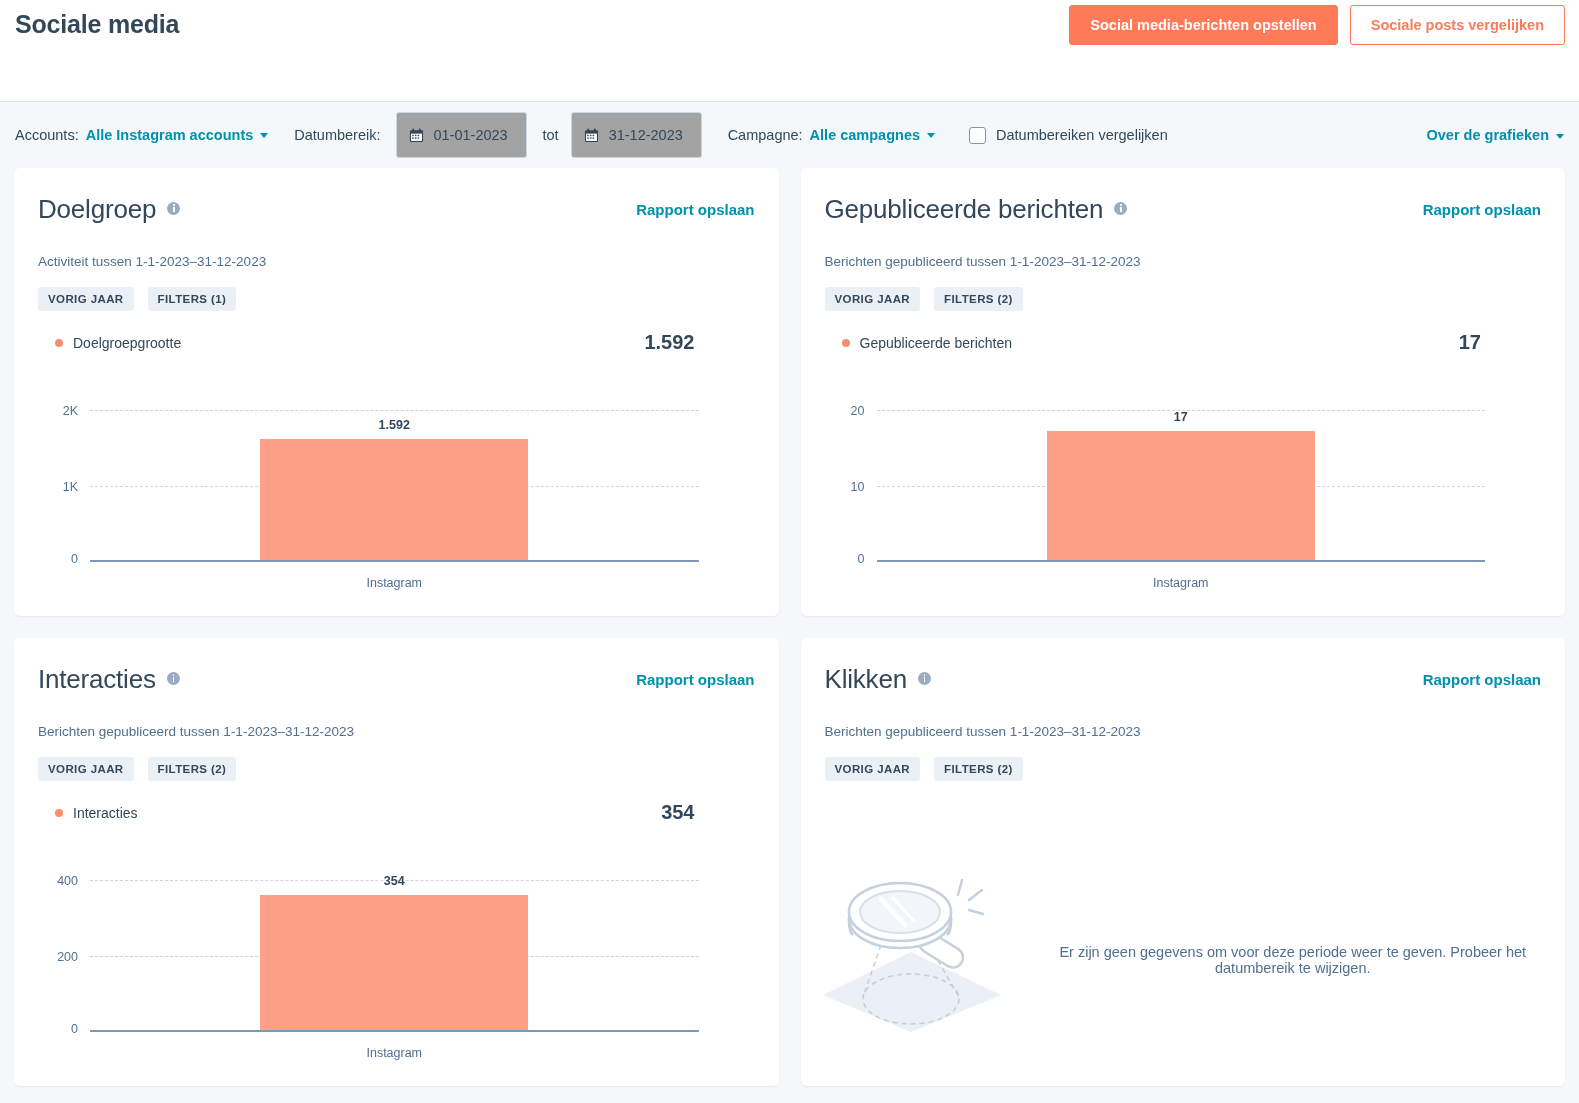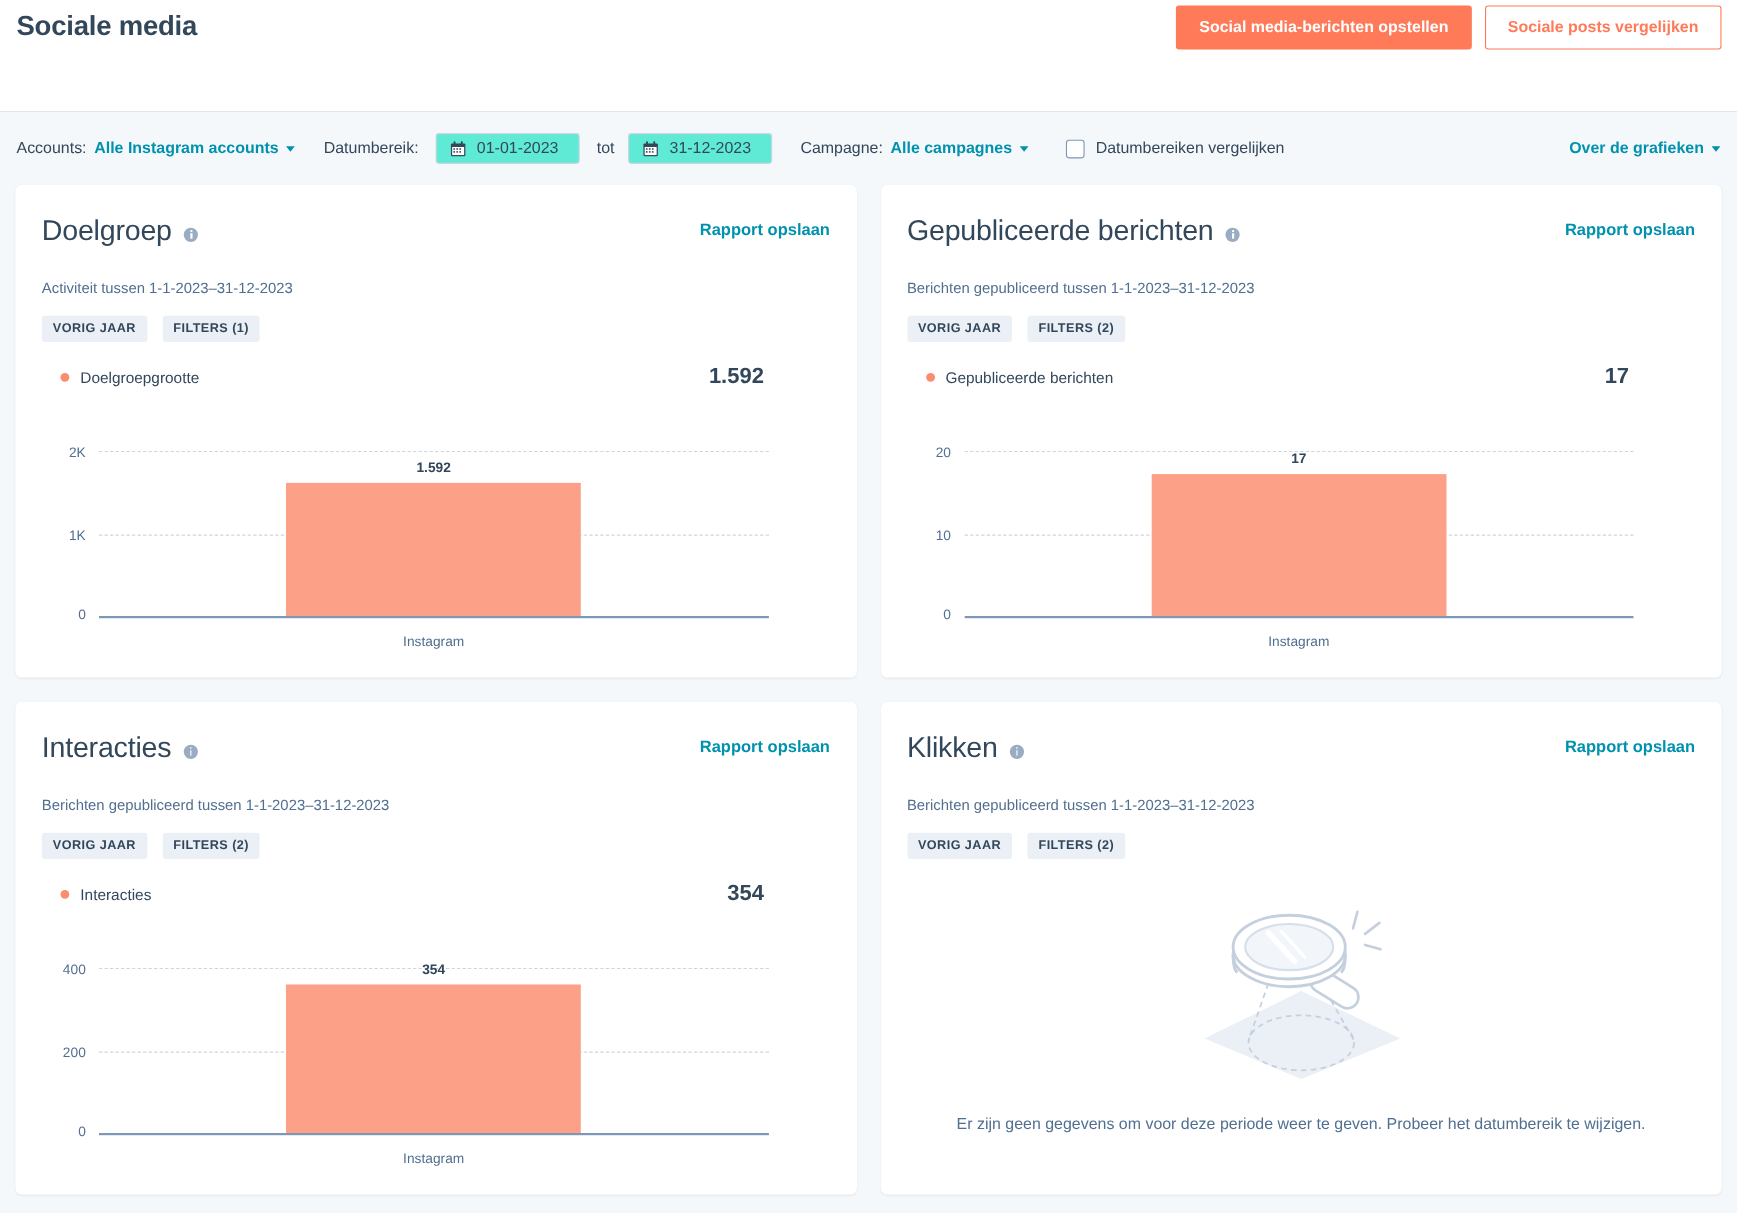--- a/index.html
+++ b/index.html
@@ -123,24 +123,24 @@
     margin-left: 7px;
     border-left: 4.5px solid transparent;
     border-right: 4.5px solid transparent;
     border-top: 5px solid #0091AE;
     vertical-align: middle;
   }
 
   .date-input {
     display: inline-flex;
     align-items: center;
-    background: #5eead4;
+    background: #a3a3a3;
     border: 1px solid #CBD6E2;
     border-radius: 3px;
-    height: 28px;
+    height: 46px;
     padding: 0 12px;
     margin-left: 8px;
     cursor: pointer;
     min-width: 131px;
   }
 
   .date-input .cal {
     margin-right: 10px;
     display: flex;
     align-items: center;
@@ -202,21 +202,20 @@
   }
 
   .card-head {
     display: flex;
     align-items: flex-start;
     justify-content: space-between;
   }
 
   .card-title-wrap {
     display: flex;
-    align-items: center;
   }
 
   .card-title {
     font-size: 26px;
     font-weight: 400;
     color: #33475B;
     letter-spacing: -0.2px;
   }
 
   .info-icon {
@@ -382,21 +381,21 @@
     font-size: 12.5px;
     color: #516F90;
   }
 
   
   .empty-state {
     position: absolute;
     left: 0; right: 0;
     top: 160px; bottom: 0;
     display: flex;
-    flex-direction: column;
+    flex-direction: row;
     align-items: center;
     justify-content: flex-start;
     padding-top: 8px;
   }
 
   .empty-msg {
     font-size: 14.5px;
     color: #516F90;
     text-align: center;
     margin-top: 28px;

